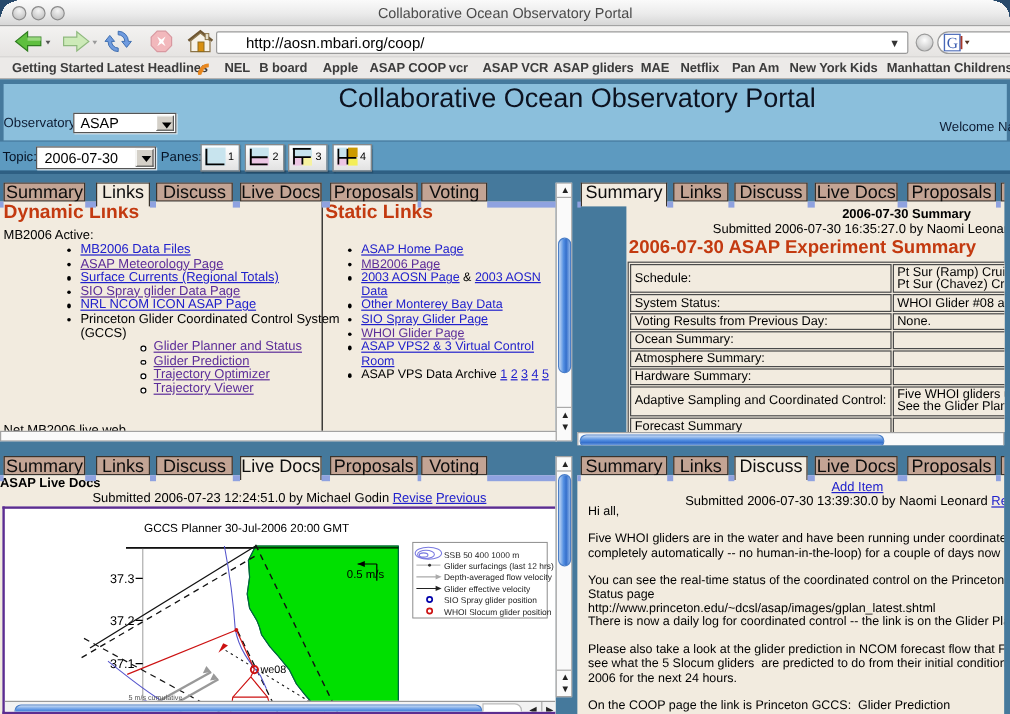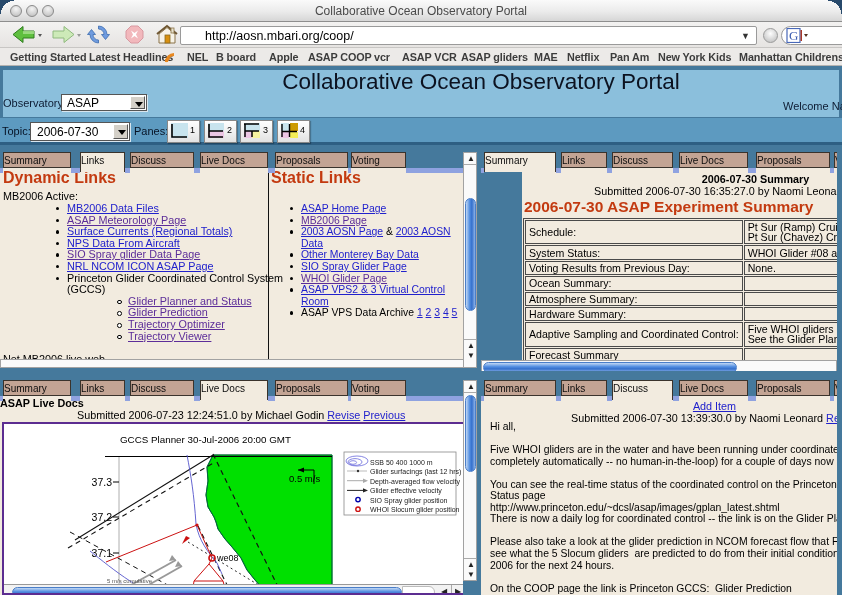--- a/index.html
+++ b/index.html
@@ -36,21 +36,21 @@
 #welcome { position:absolute; left:780px; top:30px; font-size:11px; color:#0d1c33; white-space:nowrap; }
 #topicrow { position:absolute; left:0; top:52px; width:842px; height:27px; background:#5d9ac0; border-bottom:3px solid #2e5f83; }
 .sel { display:inline-block; position:relative; background:#fff; border:1px solid #555; box-shadow:1px 1px 0 #d8e6ef; font-size:12px; }
 .selarrow { position:absolute; right:1px; top:1px; bottom:1px; width:15px;
   background:#d4d0c8; border:1px solid; border-color:#fff #555 #555 #fff; }
 .selarrow:after { content:""; position:absolute; left:3.5px; top:5px; border:4px solid transparent; border-top:5px solid #000; }
 
 .pane { position:absolute; overflow:hidden; }
 .tstrip { position:absolute; top:16px; height:4.5px; background:#8fa2e0; z-index:4; }
 .tab { position:absolute; top:0; height:16px; background:#c3a494; border:1px solid #3a332c;
-  font-size:10px; color:#0d0d0d; text-align:left; line-height:15px; }
+  font-size:15px; color:#0d0d0d; text-align:center; line-height:15px; }
 .tab.act { height:20px; background:#f2ebdf; border-bottom:none; z-index:3; }
 .pcontent { position:absolute; left:0; background:#f2ebdf; overflow:hidden; }
 
 .sbv { position:absolute; background:#fafafa; border:1px solid #a2a2a2; }
 .sbh { position:absolute; background:#fafafa; border:1px solid #a2a2a2; }
 .thumbv { position:absolute; left:1px; width:11px; border-radius:6px; border:1px solid #4a7ec8;
   background:linear-gradient(90deg,#c2d8f4,#5590e2 40%,#3570cc 65%,#8cb2e8); }
 .thumbh { position:absolute; top:1px; height:11px; border-radius:6px; border:1px solid #4a7ec8;
   background:linear-gradient(#c2d8f4,#5590e2 40%,#3570cc 65%,#8cb2e8); }
 .sbarr { position:absolute; font-size:8px; color:#222; line-height:8px; }
@@ -207,21 +207,20 @@
       <div class="pcontent" style="top:16px; width:463px; height:192px; font-size:10.8px; line-height:11.6px;">
         <div style="position:absolute; left:268px; top:0; bottom:0; width:1px; background:#111;"></div>
         <div style="position:absolute; left:3px; top:4px;">
           <span style="font-size:16px;" class="red">Dynamic Links</span>
         </div>
         <div style="position:absolute; left:3px; top:23px;">MB2006 Active:</div>
         <div style="position:absolute; left:67px; top:35px;">
           <div class="li1"><span class="lk">MB2006 Data Files</span></div>
           <div class="li1"><span class="lk vd">ASAP Meteorology Page</span></div>
           <div class="li1"><span class="lk">Surface Currents (Regional Totals)</span></div>
-          <div class="li1"><span class="lk">NPS Data From Aircraft</span></div>
           <div class="li1"><span class="lk vd">SIO Spray glider Data Page</span></div>
           <div class="li1"><span class="lk">NRL NCOM ICON ASAP Page</span></div>
           <div class="li1">Princeton Glider Coordinated Control System<br>(GCCS)</div>
           <div style="margin-left:61px;">
             <div class="li2"><span class="lk vd">Glider Planner and Status</span></div>
             <div class="li2"><span class="lk vd">Glider Prediction</span></div>
             <div class="li2"><span class="lk vd">Trajectory Optimizer</span></div>
             <div class="li2"><span class="lk vd">Trajectory Viewer</span></div>
           </div>
         </div>

